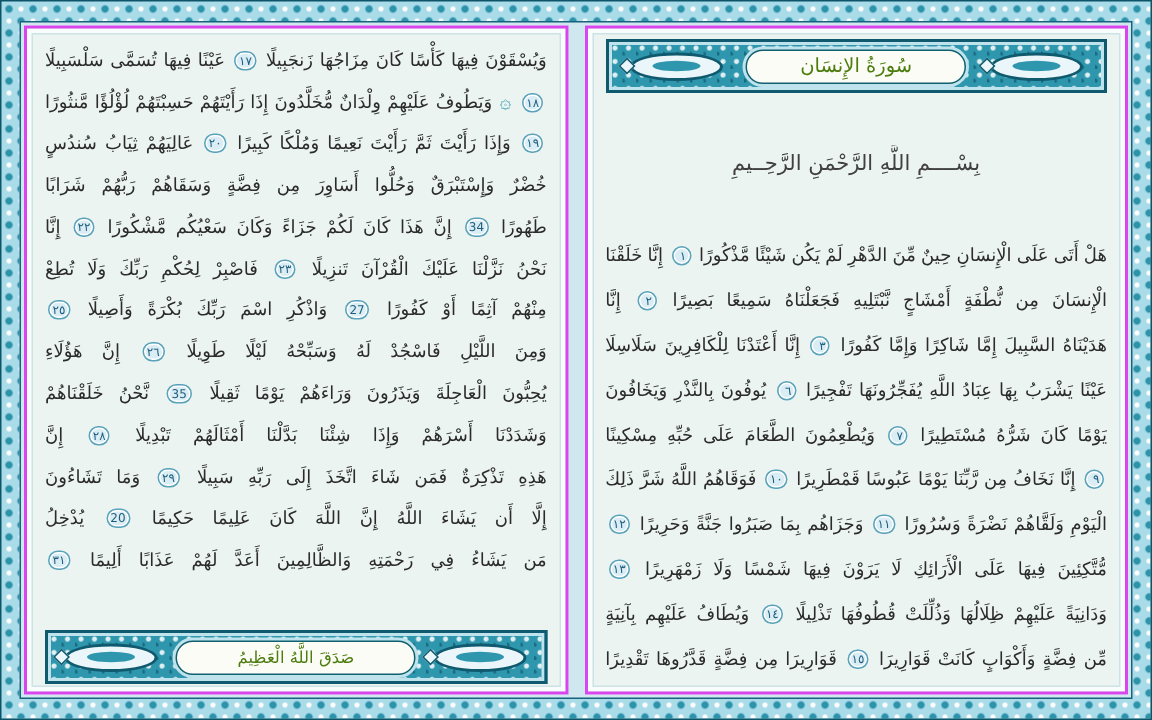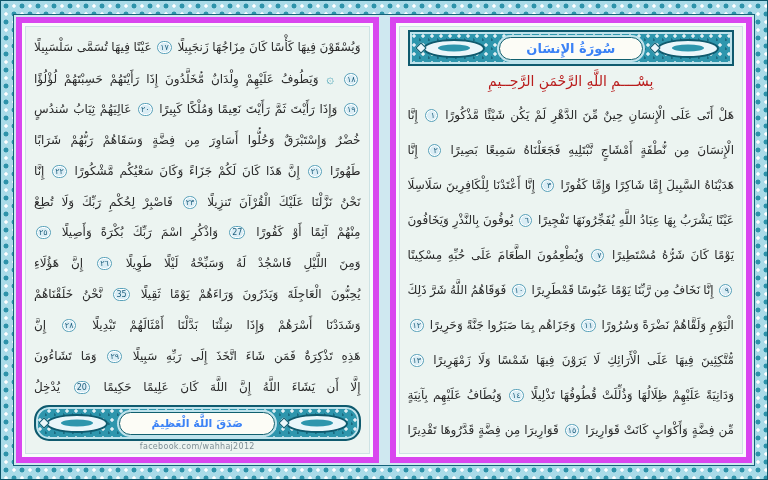--- a/index.html
+++ b/index.html
@@ -14,23 +14,23 @@
       radial-gradient(circle at 13px 13px,#2d93aa 2.1px,transparent 2.8px),
       radial-gradient(circle at 13px 5px,#ffffff 1.4px,transparent 2px),
       radial-gradient(circle at 5px 13px,#ffffff 1.4px,transparent 2px);
     background-size:16px 16px;}
 
   
   .inner{position:relative;width:100%;height:100%;box-sizing:border-box;
     display:flex;gap:11px;background:#cfe8f0;border:1px solid #15627a;padding:2px;}
 
   
-  .page{flex:1 1 0;box-sizing:border-box;border:6px solid #d946ef;background:#ecf4f1;
+  .page{flex:1 1 0;box-sizing:border-box;border:2px solid #d946ef;background:#ecf4f1;
     box-shadow:inset 0 0 0 3px #f8fcfb, inset 0 0 0 4px #cde2e4;
-    display:flex;flex-direction:column;padding:7px 12px 5px;position:relative;min-width:0;}
+    display:flex;flex-direction:column;padding:7px 12px 5px;position:relative;min-width:0;gap:32px;}
 
   
   .lines{flex:1 1 auto;display:flex;flex-direction:column;justify-content:space-evenly;min-height:0;}
   .qline{height:27px;line-height:27px;font-size:12px;color:#2b2b2b;
     text-align:justify;text-align-last:justify;overflow:hidden;
     font-family:"DejaVu Sans",sans-serif;word-spacing:-0.5px;}
   .qtext{white-space:normal;}
 
   
   .vbadge{display:inline-block;min-width:13px;height:13px;line-height:12px;box-sizing:border-box;
@@ -42,75 +42,75 @@
   
   .cartouche{flex:0 0 36px;height:36px;box-sizing:border-box;border:2px solid #0f5a6e;
     background-color:#2e96ad;
     background-image:
       radial-gradient(circle at 4px 4px,rgba(255,255,255,.85) 1.4px,transparent 2px),
       radial-gradient(circle at 0px 8px,rgba(10,70,90,.55) 1.4px,transparent 2px);
     background-size:9px 9px;
     display:flex;align-items:center;gap:6px;padding:0 5px;
     box-shadow:inset 0 0 0 2px #bfe3ec;}
   .header-cartouche{margin:0 0 3px 0;}
-  .footer-cartouche{margin-top:auto;border-radius:15px;}
+  .footer-cartouche{margin-top:auto;}
   .ornament{flex:1 1 0;display:flex;align-items:center;justify-content:center;min-width:0;}
   .medallion{width:58px;height:15px;background:#eaf6fa;border:2px solid #0f5a6e;border-radius:50%;position:relative;}
   .medallion::before{content:"";position:absolute;left:50%;top:50%;transform:translate(-50%,-50%);
     width:32px;height:7px;background:#2e96ad;border-radius:50%;}
   .medallion::after{content:"";position:absolute;left:-8px;top:50%;transform:translateY(-50%) rotate(45deg);
     width:6px;height:6px;background:#eaf6fa;border:1px solid #0f5a6e;}
   .panel{flex:0 0 46%;height:23px;box-sizing:border-box;background:#fcfcf6;border:1.5px solid #11606f;
     border-radius:12px;display:flex;align-items:center;justify-content:center;
-    font-size:13px;color:#3b82f6;box-shadow:0 0 0 2px #bfe3ec;white-space:nowrap;overflow:hidden;font-weight:bold;}
+    font-size:13px;color:#4d7c0f;box-shadow:0 0 0 2px #bfe3ec;white-space:nowrap;overflow:hidden;}
   .footer-cartouche .panel{flex-basis:50%;font-size:11px;}
 
   
-  .basmala{flex:0 0 25px;height:25px;line-height:25px;text-align:center;font-size:14px;color:#b91c1c;
+  .basmala{flex:0 0 25px;height:25px;line-height:25px;text-align:center;font-size:14px;color:#404040;
     overflow:hidden;white-space:nowrap;}
 
   
   .watermark{flex:0 0 11px;height:11px;line-height:11px;text-align:center;font-size:8px;color:#7d8d94;
     direction:ltr;letter-spacing:.3px;}
 </style>
 </head>
 <body>
 
 <div class="canvas">
   <div class="inner">
 
     <section class="page" dir="rtl">
       <div class="lines">
           <div class="qline"><span class="qtext">وَيُسْقَوْنَ فِيهَا كَأْسًا كَانَ مِزَاجُهَا زَنجَبِيلًا</span> <span class="vbadge">١٧</span> <span class="qtext">عَيْنًا فِيهَا تُسَمَّى سَلْسَبِيلًا</span> </div>
           <div class="qline"><span class="vbadge">١٨</span> <span class="hizb">۞</span> <span class="qtext">وَيَطُوفُ عَلَيْهِمْ وِلْدَانٌ مُّخَلَّدُونَ إِذَا رَأَيْتَهُمْ حَسِبْتَهُمْ لُؤْلُؤًا مَّنثُورًا</span> </div>
           <div class="qline"><span class="vbadge">١٩</span> <span class="qtext">وَإِذَا رَأَيْتَ ثَمَّ رَأَيْتَ نَعِيمًا وَمُلْكًا كَبِيرًا</span> <span class="vbadge">٢٠</span> <span class="qtext">عَالِيَهُمْ ثِيَابُ سُندُسٍ</span> </div>
           <div class="qline"><span class="qtext">خُضْرٌ وَإِسْتَبْرَقٌ وَحُلُّوا أَسَاوِرَ مِن فِضَّةٍ وَسَقَاهُمْ رَبُّهُمْ شَرَابًا</span> </div>
-          <div class="qline"><span class="qtext">طَهُورًا</span> <span class="vbadge">٢١</span> <span class="qtext">إِنَّ هَذَا كَانَ لَكُمْ جَزَاءً وَكَانَ سَعْيُكُم مَّشْكُورًا</span> <span class="vbadge">٢٢</span> <span class="qtext">إِنَّا</span> </div>
+          <div class="qline"><span class="qtext">طَهُورًا</span> <span class="vbadge">34</span> <span class="qtext">إِنَّ هَذَا كَانَ لَكُمْ جَزَاءً وَكَانَ سَعْيُكُم مَّشْكُورًا</span> <span class="vbadge">٢٢</span> <span class="qtext">إِنَّا</span> </div>
           <div class="qline"><span class="qtext">نَحْنُ نَزَّلْنَا عَلَيْكَ الْقُرْآنَ تَنزِيلًا</span> <span class="vbadge">٢٣</span> <span class="qtext">فَاصْبِرْ لِحُكْمِ رَبِّكَ وَلَا تُطِعْ</span> </div>
           <div class="qline"><span class="qtext">مِنْهُمْ آثِمًا أَوْ كَفُورًا</span> <span class="vbadge">27</span> <span class="qtext">وَاذْكُرِ اسْمَ رَبِّكَ بُكْرَةً وَأَصِيلًا</span> <span class="vbadge">٢٥</span> </div>
           <div class="qline"><span class="qtext">وَمِنَ اللَّيْلِ فَاسْجُدْ لَهُ وَسَبِّحْهُ لَيْلًا طَوِيلًا</span> <span class="vbadge">٢٦</span> <span class="qtext">إِنَّ هَؤُلَاءِ</span> </div>
           <div class="qline"><span class="qtext">يُحِبُّونَ الْعَاجِلَةَ وَيَذَرُونَ وَرَاءَهُمْ يَوْمًا ثَقِيلًا</span> <span class="vbadge">35</span> <span class="qtext">نَّحْنُ خَلَقْنَاهُمْ</span> </div>
           <div class="qline"><span class="qtext">وَشَدَدْنَا أَسْرَهُمْ وَإِذَا شِئْنَا بَدَّلْنَا أَمْثَالَهُمْ تَبْدِيلًا</span> <span class="vbadge">٢٨</span> <span class="qtext">إِنَّ</span> </div>
           <div class="qline"><span class="qtext">هَذِهِ تَذْكِرَةٌ فَمَن شَاءَ اتَّخَذَ إِلَى رَبِّهِ سَبِيلًا</span> <span class="vbadge">٢٩</span> <span class="qtext">وَمَا تَشَاءُونَ</span> </div>
           <div class="qline"><span class="qtext">إِلَّا أَن يَشَاءَ اللَّهُ إِنَّ اللَّهَ كَانَ عَلِيمًا حَكِيمًا</span> <span class="vbadge">20</span> <span class="qtext">يُدْخِلُ</span> </div>
+          <div class="qline"><span class="qtext">مَن يَشَاءُ فِي رَحْمَتِهِ وَالظَّالِمِينَ أَعَدَّ لَهُمْ عَذَابًا أَلِيمًا</span> <span class="vbadge">٣١</span> </div>
         </div>
 
       <div class="cartouche footer-cartouche">
         <div class="ornament">
           <div class="medallion"></div>
         </div>
         <div class="panel">
           <span>صَدَقَ اللَّهُ الْعَظِيمُ</span>
         </div>
         <div class="ornament">
           <div class="medallion"></div>
         </div>
       </div>
 
-      <div class="watermark">facebook.com/wahhaj2012</div>
     </section>
 
     <section class="page" dir="rtl">
       <div class="cartouche header-cartouche">
         <div class="ornament">
           <div class="medallion"></div>
         </div>
         <div class="panel">
           <span>سُورَةُ الإِنسَان</span>
         </div>

